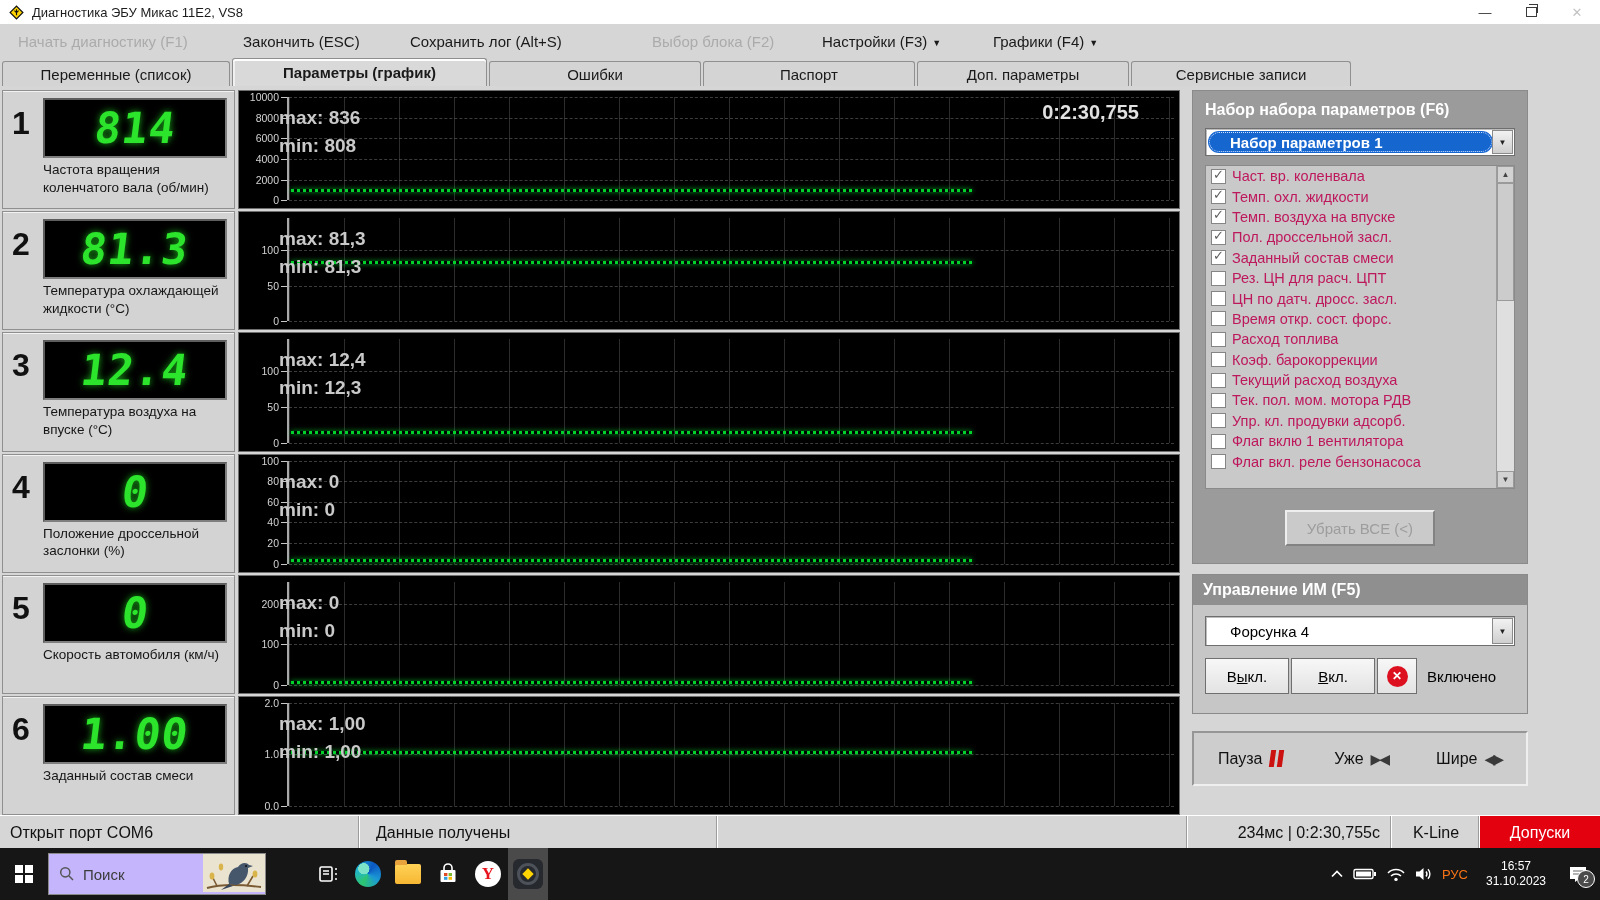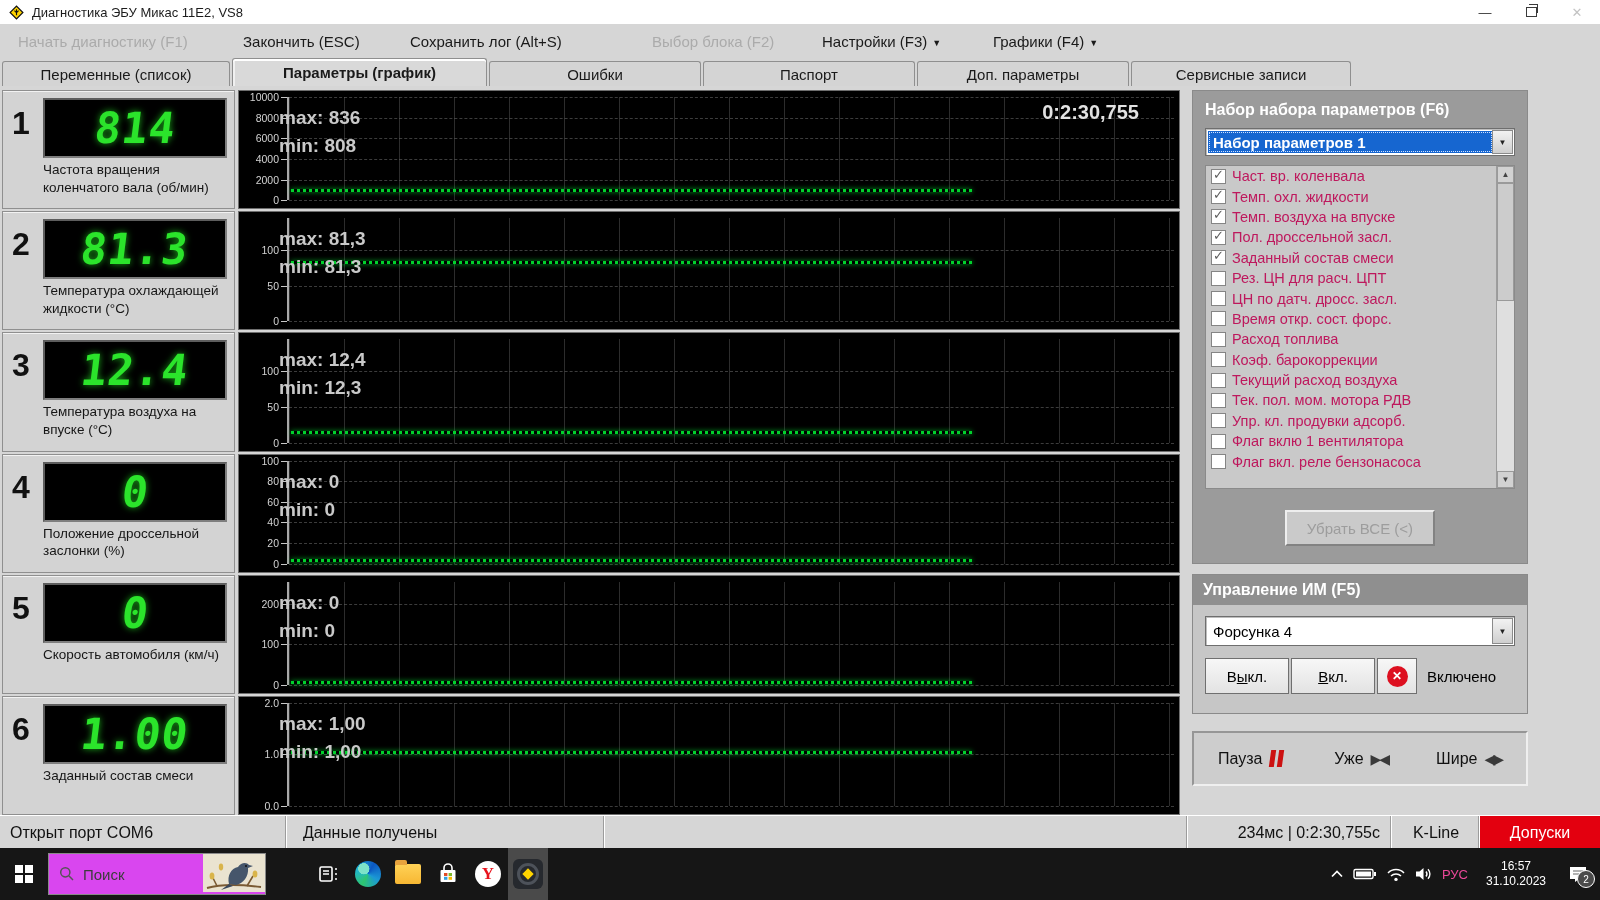--- a/index.html
+++ b/index.html
@@ -51,21 +51,21 @@
   .gridline{position:absolute;left:0;right:0;height:0;border-top:1px dashed rgba(150,150,150,.4);}
   .data-series-line{position:absolute;left:2px;height:0;border-top:3px dotted #00d22c;box-shadow:0 0 5px rgba(0,230,50,.7);}
   .maxmin{position:absolute;left:40px;top:13px;font-size:19px;font-weight:bold;color:#c9c9c9;line-height:28px;}
   .graph-timestamp{position:absolute;right:40px;top:10px;font-size:20px;font-weight:bold;color:#e2e2e2;}
   
   #select-panel{position:absolute;left:1192px;top:90px;width:336px;height:474px;background:#9b9b9b;box-sizing:border-box;
                 border:1px solid #8a8a8a;padding:10px 12px;}
   .panel-title{font-size:16px;font-weight:bold;color:#ffffff;margin-bottom:9px;}
   .dropdown{position:relative;height:26px;background:#fff;border:1px solid #6e6e6e;box-shadow:inset 1px 1px 0 #bdbdbd;}
   .dropdown .dd-value{position:absolute;left:2px;top:2px;right:21px;bottom:2px;display:flex;align-items:center;
-                      padding-left:5px;font-size:15px;}
+                      padding-left:22px;font-size:15px;border-radius:11px;}
   .dropdown.blue .dd-value{background:#1666d0;color:#fff;font-weight:bold;outline:1px dotted #cfe0ff;outline-offset:-2px;}
   .dd-arrow-btn{position:absolute;right:1px;top:1px;bottom:1px;width:19px;background:linear-gradient(#f2f2f2,#cfcfcf);
                 border:1px solid #8a8a8a;display:flex;align-items:center;justify-content:center;font-size:8px;color:#222;}
   #param-list{position:relative;margin-top:9px;height:322px;background:#c9c9c9;border:1px solid #8a8a8a;overflow:hidden;}
   .chk-row{display:flex;align-items:center;height:20.4px;padding-left:5px;}
   .chk-box{width:13px;height:13px;background:#fff;border:1px solid #858585;margin-right:6px;position:relative;flex:0 0 13px;}
   .chk-box .chk-mark{position:absolute;left:1px;top:-3px;font-size:13px;color:#5e5e5e;}
   .chk-label{font-size:14.5px;color:#be185d;white-space:nowrap;}
   #list-scrollbar{position:absolute;right:0;top:0;bottom:0;width:17px;background:#dfdfdf;border-left:1px solid #9d9d9d;}
   .sb-btn{position:absolute;left:0;width:17px;height:17px;background:#d2d2d2;border:1px solid #9a9a9a;box-sizing:border-box;
@@ -93,40 +93,40 @@
              border:2px solid;border-color:#969696 #efefef #efefef #969696;
              display:flex;align-items:center;justify-content:space-around;}
   .tr-cluster{display:flex;align-items:center;font-size:16px;color:#111;}
   .pause-icon{display:inline-flex;margin-left:8px;transform:skewX(-8deg);}
   .pause-icon i{display:block;width:5px;height:17px;background:#cc1111;margin-right:3px;}
   .tri{font-size:14px;color:#3a3a3a;margin-left:7px;letter-spacing:-2px;}
   
   #statusbar{position:absolute;left:0;top:815px;width:1600px;height:33px;background:#d6d6d6;border-top:1px solid #ffffff;
              display:flex;align-items:stretch;font-size:16px;color:#111;}
   .sb-seg{display:flex;align-items:center;padding-left:10px;box-shadow:inset -1px 0 0 #ffffff, inset -2px 0 0 #9c9c9c;box-sizing:border-box;}
-  #sb-port{width:287px;}
-  #sb-data{width:318px;padding-left:16px;}
+  #sb-port{width:360px;}
+  #sb-data{width:358px;padding-left:16px;}
   #sb-fill{flex:1;}
   #sb-timing{width:204px;justify-content:flex-end;padding-right:12px;}
   #sb-protocol{width:88px;justify-content:center;padding-left:0;}
   #sb-tolerances{width:120px;justify-content:center;padding-left:0;background:#e3000f;color:#ffffff;box-shadow:none;}
   
   #taskbar{position:absolute;left:0;top:848px;width:1600px;height:52px;background:#161616;display:flex;align-items:center;}
   #start-btn{width:48px;height:52px;display:flex;align-items:center;justify-content:center;}
   .win-logo{display:grid;grid-template-columns:8px 8px;grid-template-rows:8px 8px;gap:2px;}
   .win-logo i{background:#ffffff;display:block;}
-  #search-box{position:relative;width:216px;height:40px;background:#d946ef;border:1px solid #8a8a8a;display:flex;align-items:center;}
+  #search-box{position:relative;width:216px;height:40px;background:#c4b5fd;border:1px solid #8a8a8a;display:flex;align-items:center;}
   #search-box .mag{margin:0 8px 0 10px;}
   #search-text{font-size:15px;color:#3c3c3c;}
   #search-bird{position:absolute;right:0;top:0;width:62px;height:38px;}
   .tb-icon{width:40px;height:52px;display:flex;align-items:center;justify-content:center;position:relative;}
   .tb-icon.active-app{background:#4a4a4a;}
   #tray{position:absolute;right:0;top:0;height:52px;display:flex;align-items:center;}
   .tray-item{display:flex;align-items:center;justify-content:center;margin-right:9px;}
-  #tray-lang{font-size:13px;color:#ec4899;margin-right:10px;}
+  #tray-lang{font-size:13px;color:#f97316;margin-right:10px;}
   #tray-clock{text-align:center;color:#fff;font-size:12px;line-height:1.25;margin-right:14px;width:76px;}
   #tray-notif{position:relative;margin-right:12px;}
   #notif-badge{position:absolute;right:-7px;bottom:-5px;width:16px;height:16px;border-radius:50%;background:#4a4a4a;
                border:1.5px solid #fff;color:#fff;font-size:10px;display:flex;align-items:center;justify-content:center;}
   
   .edge-circle{width:26px;height:26px;border-radius:50%;
     background:radial-gradient(circle at 34% 30%, #7ce3c9 0 22%, transparent 23%),
                conic-gradient(from 210deg, #2ec66f, #1fb3d8, #0b57c2, #1b98d5, #2ec66f);}
   .folder-icon{position:relative;width:26px;height:20px;background:linear-gradient(#ffd257,#f7b733);border-radius:2px;}
   .folder-icon::before{content:'';position:absolute;left:0;top:-4px;width:12px;height:5px;background:#e8a33d;border-radius:2px 2px 0 0;}

